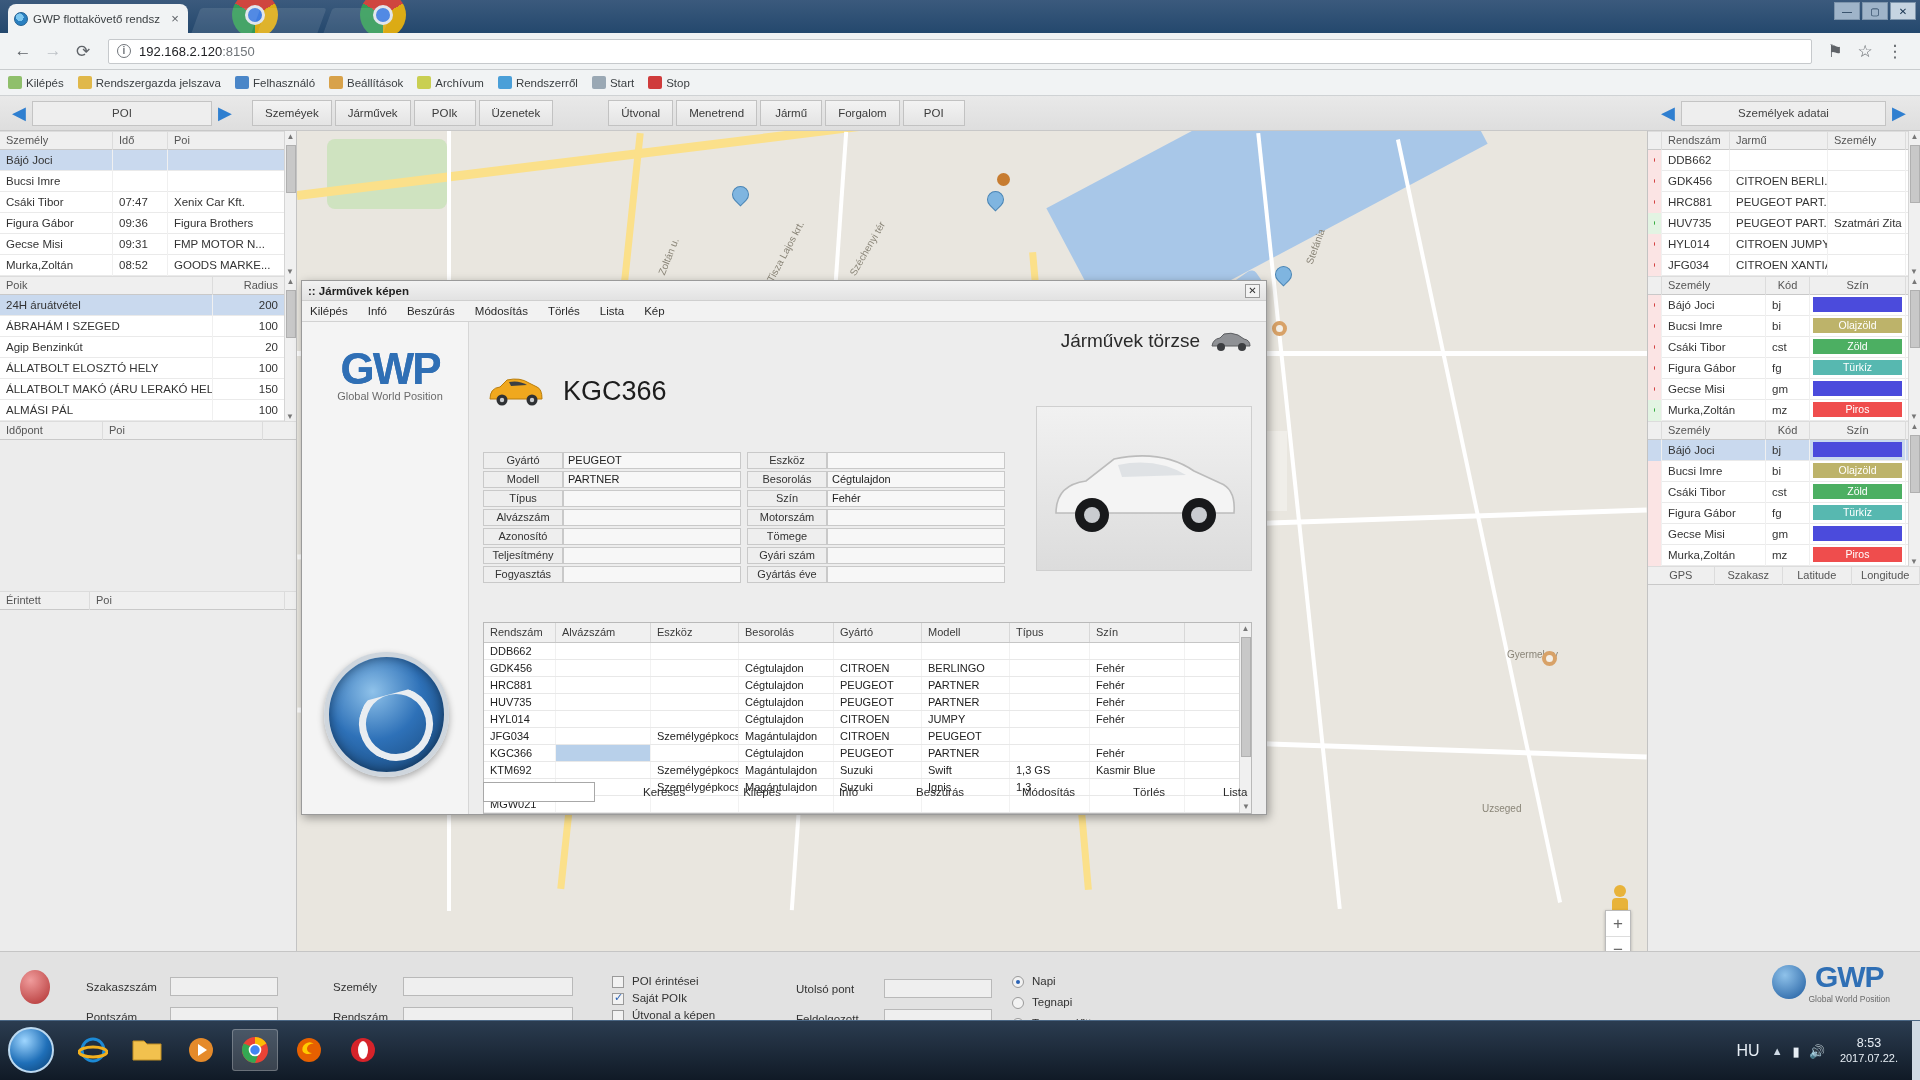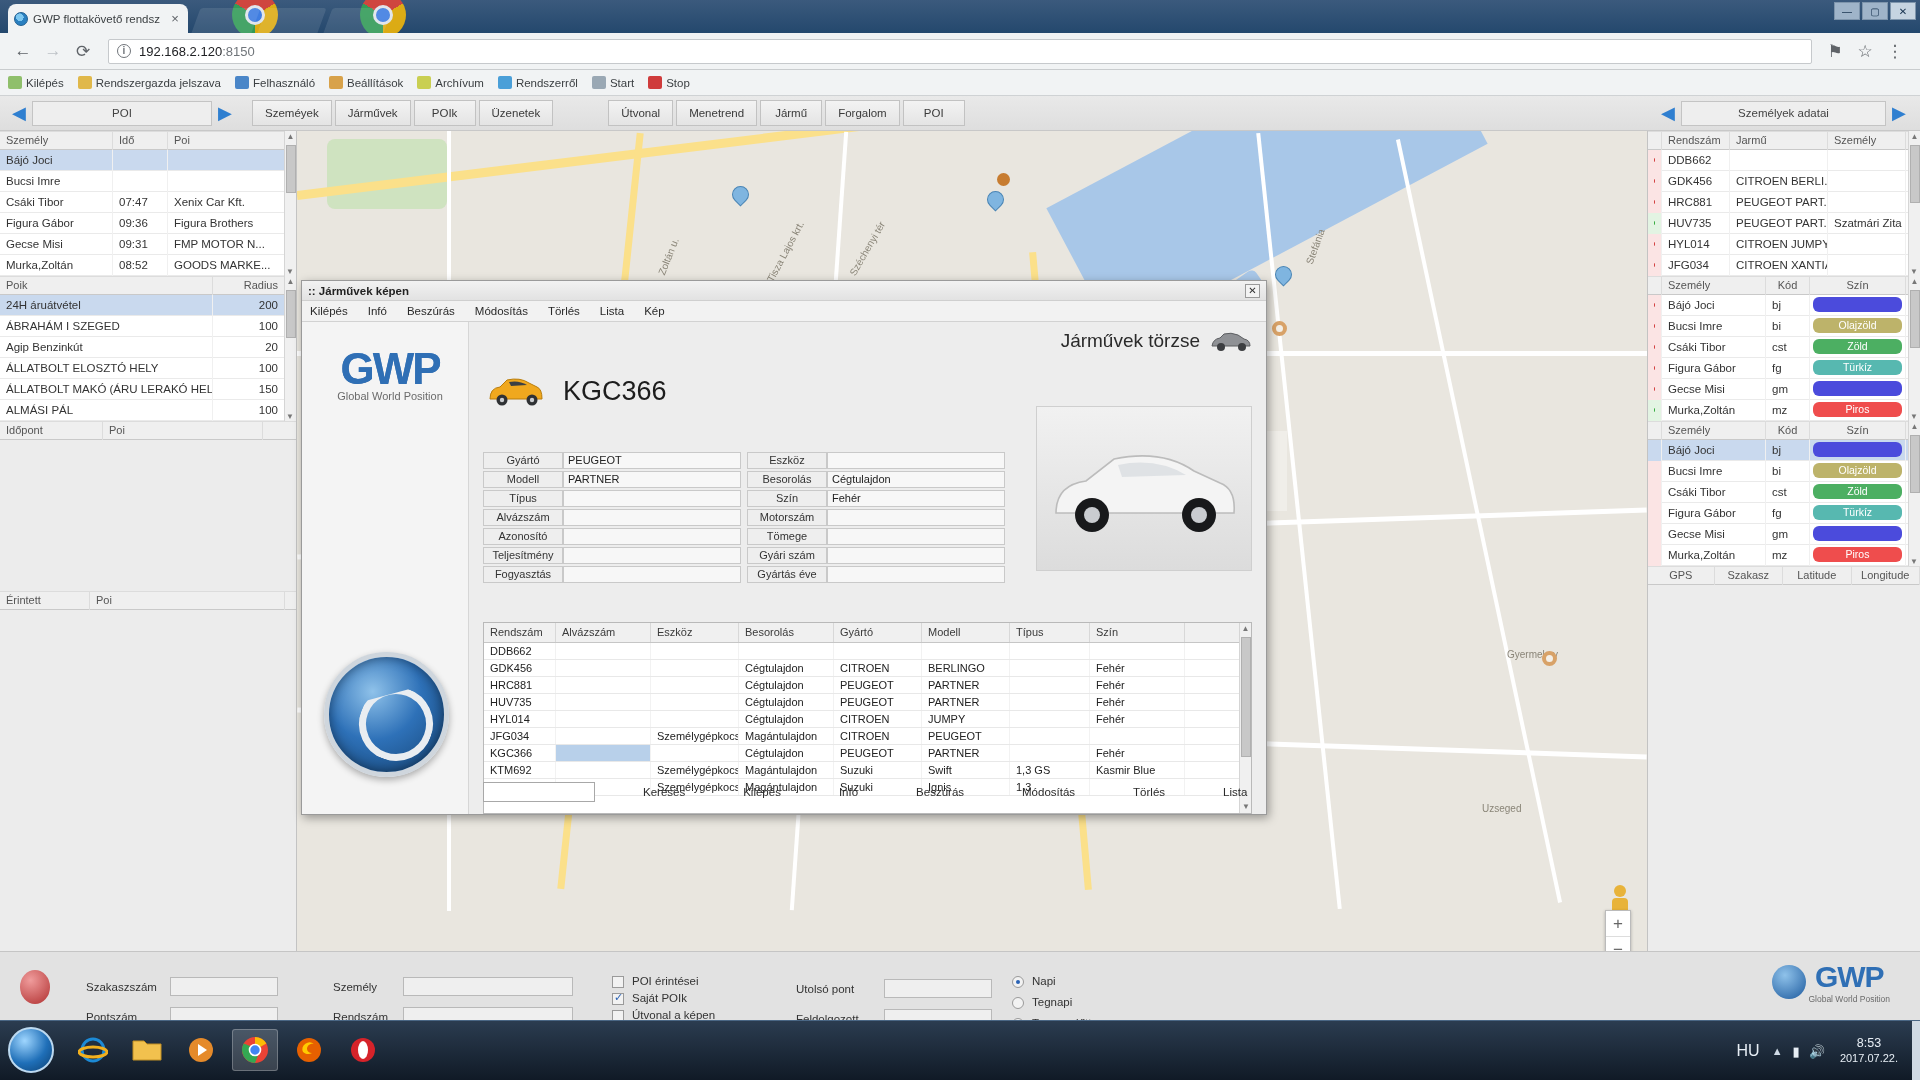--- a/index.html
+++ b/index.html
@@ -111,21 +111,21 @@
   .pegman { position:absolute; right:16px; bottom:105px; width:22px; height:30px; }
 
   .mappin { position:absolute; width:15px; height:22px; }
   .mappin::before { content:""; position:absolute; left:0; top:0; width:15px; height:15px;
       border-radius:50% 50% 50% 0; transform:rotate(-45deg); background:#7fb5e0; border:1px solid #4a85b5; }
 
   
   .rpanel { position:absolute; right:0; top:35px; width:273px; bottom:0; background:#ececec;
       border-left:1px solid #c3c3c3; }
   .colorcell { height:15px; margin:2px 3px; display:flex; align-items:center; justify-content:center;
-      font-size:10.5px; color:#fff;border-radius:6px; }
+      font-size:10.5px; color:#fff; }
 
   
   #modal { position:absolute; left:301px; top:184px; width:966px; height:535px;
       background:#ededed; border:1px solid #9a9a9a; box-shadow:2px 3px 9px rgba(0,0,0,.35); }
   .mtitlebar { height:20px; background:linear-gradient(#f2f2f2,#e2e2e2); border-bottom:1px solid #cfcfcf;
       display:flex; align-items:center; padding:0 6px; }
   .mtitle { font-size:11.5px; font-weight:bold; color:#222; }
   .mclose { margin-left:auto; width:15px; height:14px; border:1px solid #9a9a9a; background:#f3f3f3;
       font-size:10px; text-align:center; line-height:12px; color:#333; }
   .mmenu { height:21px; background:#f2f2f2; border-bottom:1px solid #d2d2d2; display:flex;
@@ -902,20 +902,30 @@
                   <div style="width:95px">Kasmir Blue</div>
                 </div>
                 <div class="dgrow">
                   <div style="width:72px">LHF993</div>
                   <div style="width:95px"></div>
                   <div style="width:88px">Személygépkocsi</div>
                   <div style="width:95px">Magántulajdon</div>
                   <div style="width:88px">Suzuki</div>
                   <div style="width:88px">Ignis</div>
                   <div style="width:80px">1,3</div>
+                  <div style="width:95px"></div>
+                </div>
+                <div class="dgrow">
+                  <div style="width:72px">MGW021</div>
+                  <div style="width:95px"></div>
+                  <div style="width:88px"></div>
+                  <div style="width:95px"></div>
+                  <div style="width:88px"></div>
+                  <div style="width:88px"></div>
+                  <div style="width:80px"></div>
                   <div style="width:95px"></div>
                 </div>
               </div>
             <div class="vscroll" style="top:0;bottom:0">
               <div class="up">▲</div>
               <div class="thumb" style="top:14px;height:120px"></div>
               <div class="dn" style="position:absolute;bottom:0;width:12px">▼</div>
             </div>
           </div>
 

